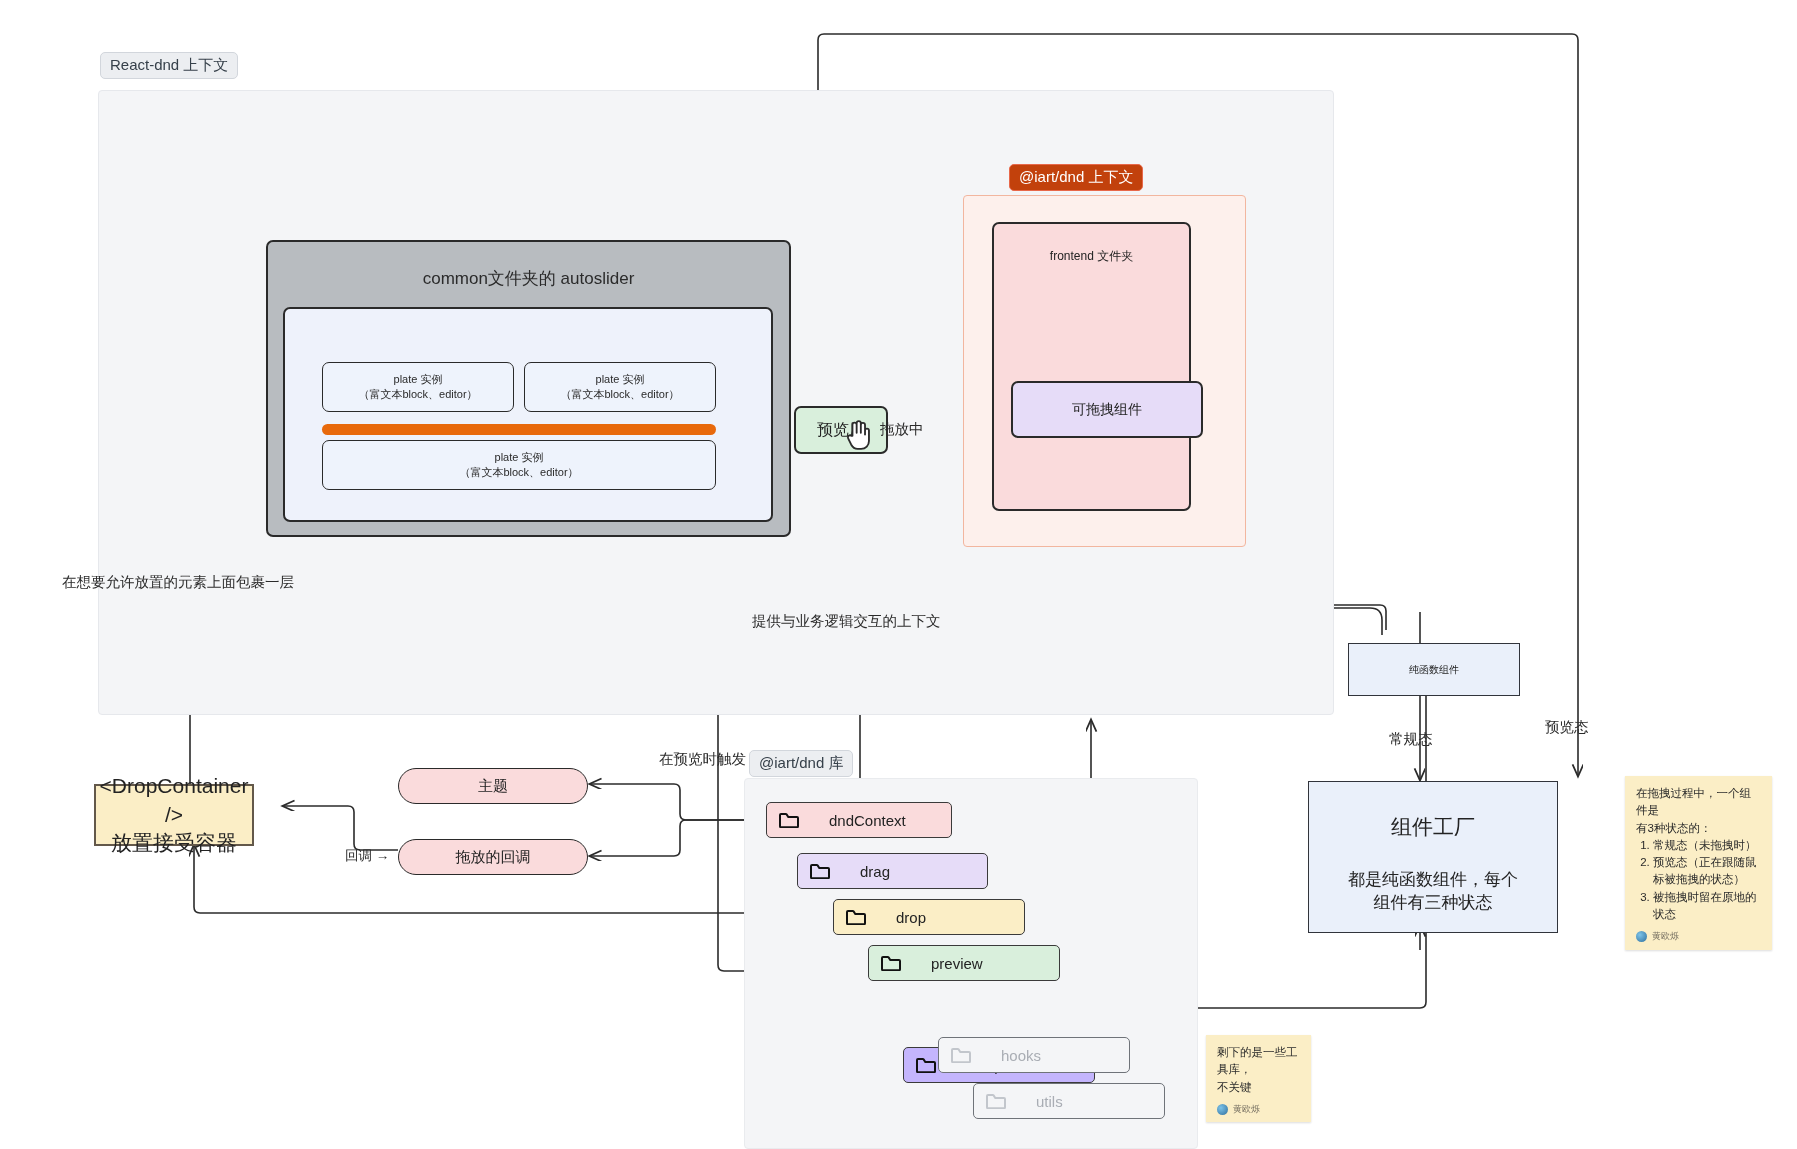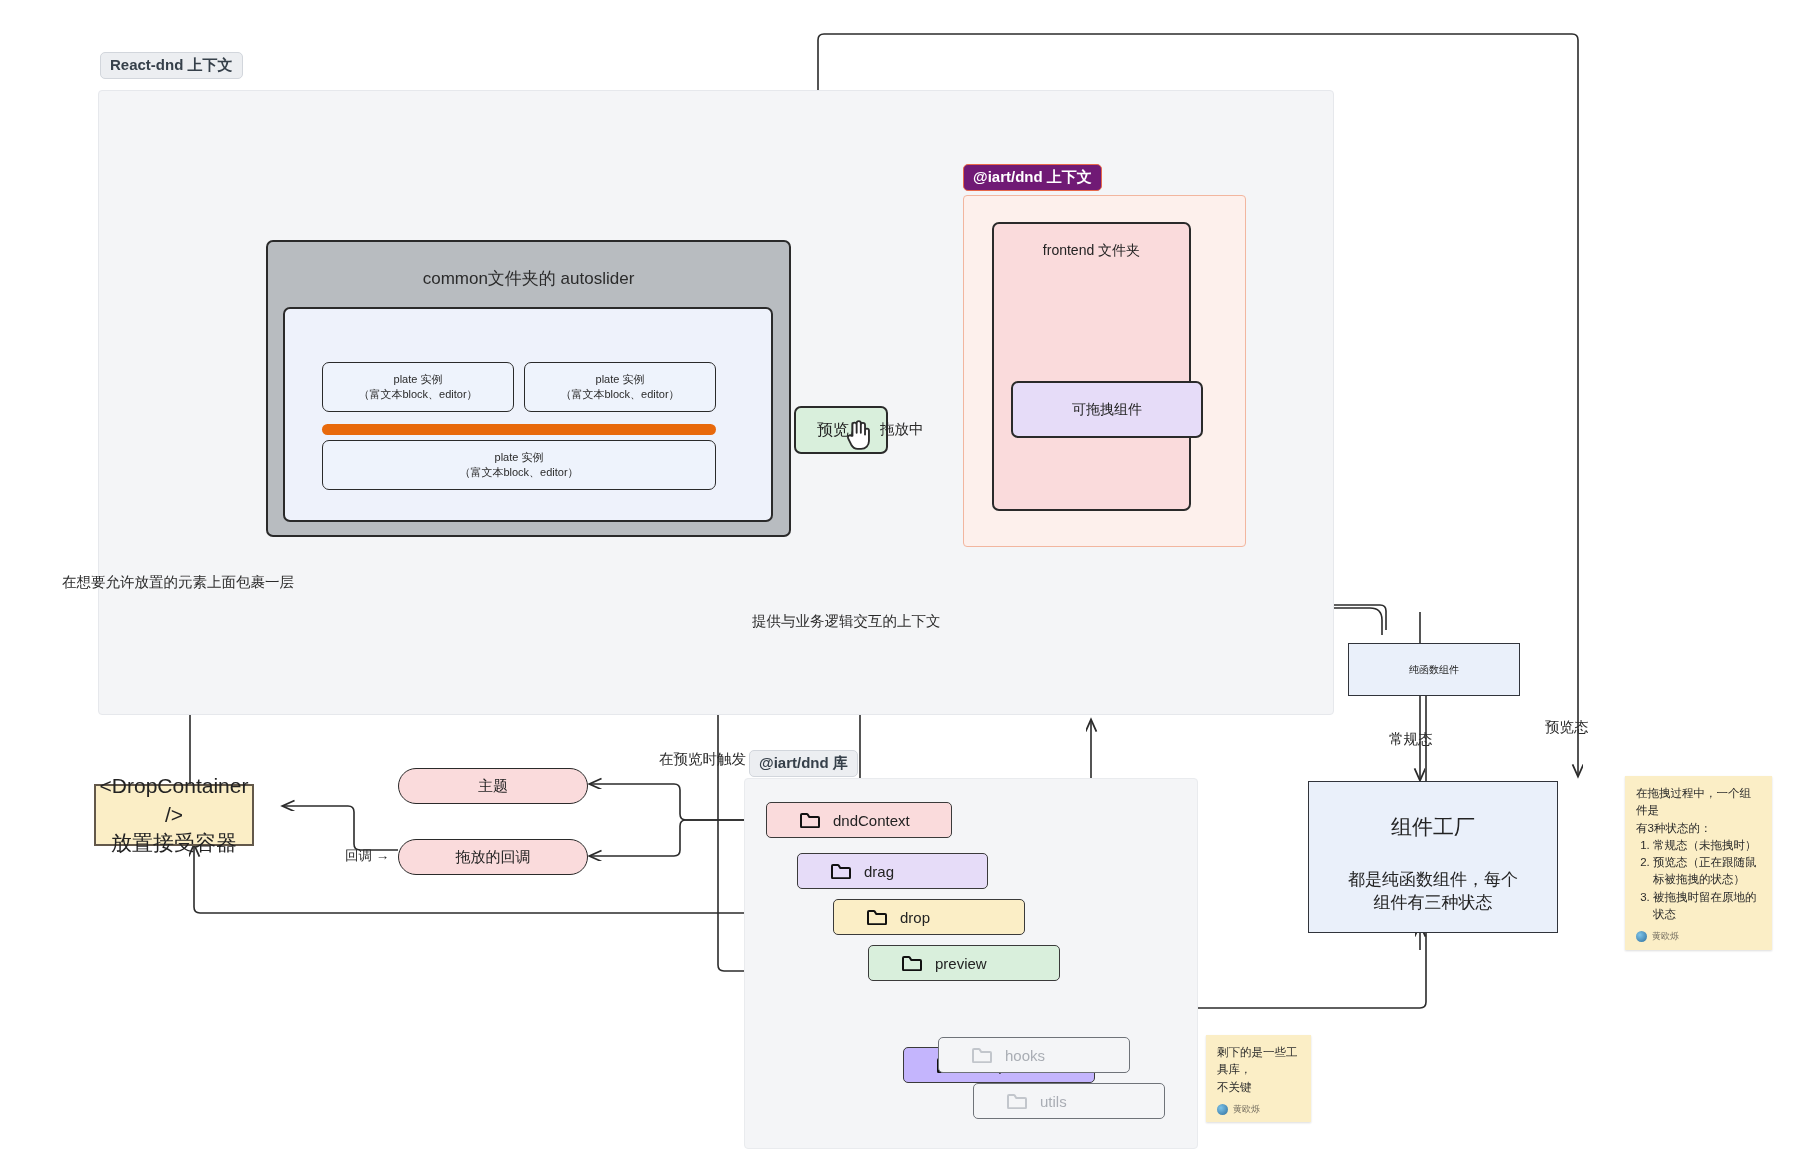--- a/index.html
+++ b/index.html
@@ -10,24 +10,24 @@
 
   .node{position:absolute;box-sizing:border-box;display:flex;align-items:center;
         justify-content:center;text-align:center;line-height:1.38;}
 
   
   .grp{position:absolute;box-sizing:border-box;border-radius:4px;}
   .grp-react{background:#f4f5f7;border:1px solid #e6e8ec;}
   .grp-iart{background:#fdf0ec;border:1px solid #f2b69f;}
   .grp-lib{background:#f4f5f7;border:1px solid #e9ebee;}
 
-  .grp-label{position:absolute;box-sizing:border-box;font-weight:bold;
+  .grp-label{position:absolute;box-sizing:border-box;font-weight:normal;
              font-size:15px;padding:3px 9px;border-radius:5px;white-space:nowrap;}
   .lab-grey{background:#eceef1;border:1px solid #d2d6dc;color:#36404a;}
-  .lab-orange{background:#701a75;border:1px solid #e8684a;color:#ffffff;}
+  .lab-orange{background:#c2410c;border:1px solid #e8684a;color:#ffffff;margin-left:46px;}
 
   
   .bx{border:2px solid #2a2a2a;border-radius:7px;}
   .bx-grey{background:#b8bcc0;border:2px solid #2a2a2a;border-radius:7px;}
   .bx-lblue{background:#eef2fb;}
   .bx-plate{background:#eef3fc;border:1.6px solid #2a2a2a;border-radius:7px;font-size:11px;color:#2b2b2b;}
   .bx-pink{background:#fadbdc;}
   .bx-purple{background:#e6dcf8;}
   .bx-green{background:#d9efdc;}
   .bx-yellow{background:#fbeec6;border:2px solid #63584a;}
@@ -35,21 +35,21 @@
 
   .orange-bar{position:absolute;background:#e8690b;border-radius:6px;}
 
   
   .pill{position:absolute;box-sizing:border-box;display:flex;align-items:center;
         justify-content:center;background:#fadbdc;border:1.8px solid #2a2a2a;
         border-radius:999px;font-size:15px;}
 
   
   .folder{position:absolute;box-sizing:border-box;display:flex;align-items:center;
-          gap:13px;padding-left:33px;border:1.8px solid #3a3a3a;border-radius:5px;
+          gap:30px;padding-left:12px;border:1.8px solid #3a3a3a;border-radius:5px;
           font-size:15px;color:#232323;}
   .folder .fname{font-size:15px;}
   .folder.dim{border-color:#6f7379;color:#a9adb4;background:#f4f5f7;}
   .fi{width:20px;height:16px;flex:0 0 auto;}
 
   
   .sticky{position:absolute;box-sizing:border-box;background:#fbeec6;
           padding:9px 11px 6px 11px;font-size:11.5px;line-height:1.5;color:#2b2b2b;
           box-shadow:0 1px 2px rgba(0,0,0,.14);}
   .sticky ol{margin:0;padding-left:17px;}
@@ -160,21 +160,21 @@
     <path d="M7.5,14.5 L7.5,5.5 a1.7,1.7 0 0 1 3.4,0 L10.9,12 L10.9,4.2
              a1.7,1.7 0 0 1 3.4,0 L14.3,12 L14.3,5.6 a1.7,1.7 0 0 1 3.4,0
              L17.7,13.5 L17.7,10.2 a1.6,1.6 0 0 1 3.2,0 l0,8.5
              c0,3.6 -2.6,6.4 -6.4,6.4 l-2.8,0 c-2.6,0 -4.2,-1.6 -5.3,-3.6
              L4,16.6 a1.7,1.7 0 0 1 2.6,-2.1 z" fill="#ffffff" stroke="#2b2b2b" stroke-width="1.5" stroke-linejoin="round"></path>
   </svg>
 
   <div class="elabel" style="left:880px;top:420px;">拖放中</div>
 
   <div class="node bx bx-pink" style="left:992px;top:222px;width:199px;height:289px;align-items:flex-start;">
-    <span style="margin-top:17px;font-size:14px;">frontend 文件夹</span>
+    <span style="margin-top:24px;font-size:12px;">frontend 文件夹</span>
   </div>
   <div class="node bx bx-purple" style="left:1011px;top:381px;width:192px;height:57px;font-size:14px;">
     <span>可拖拽组件</span>
   </div>
 
 
   <div class="node bx-softblue" style="left:1348px;top:643px;width:172px;height:53px;font-size:10px;">
     <span>纯函数组件</span>
   </div>
 

